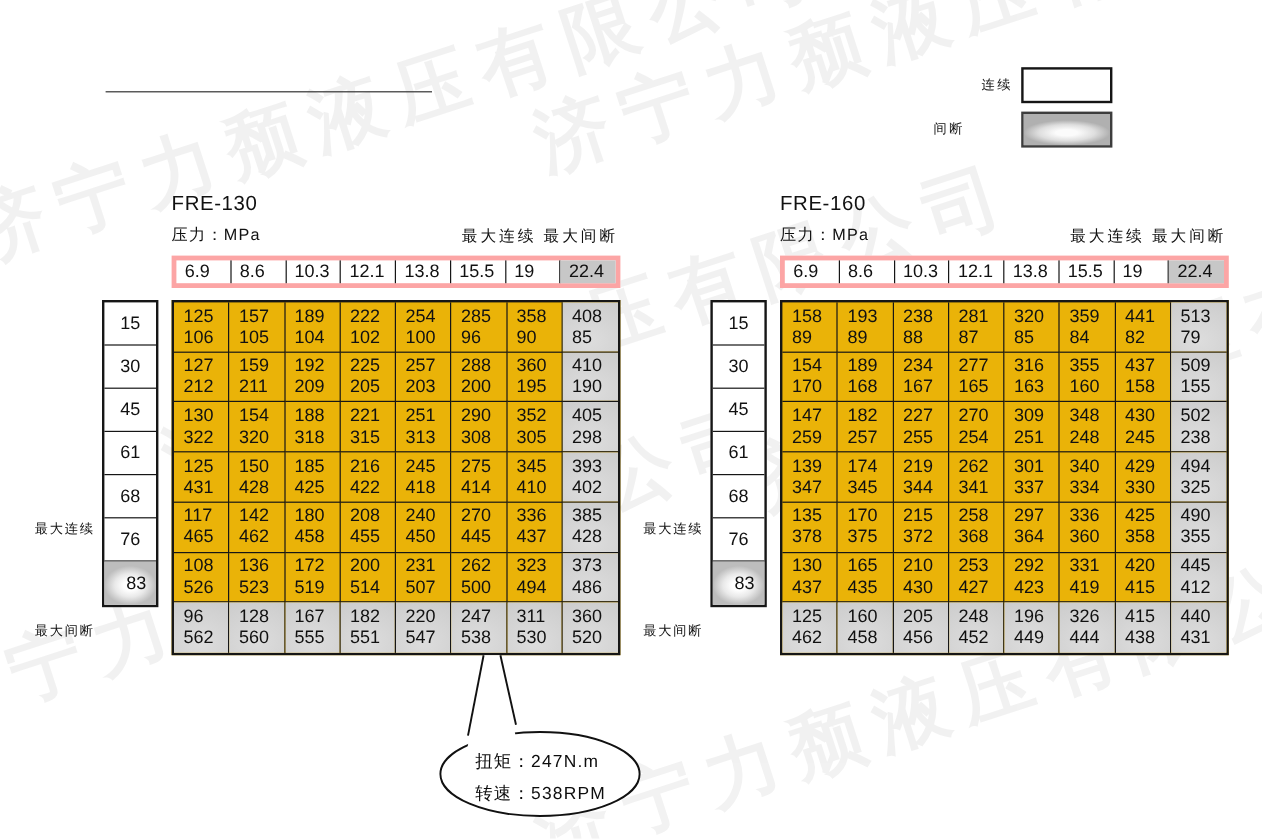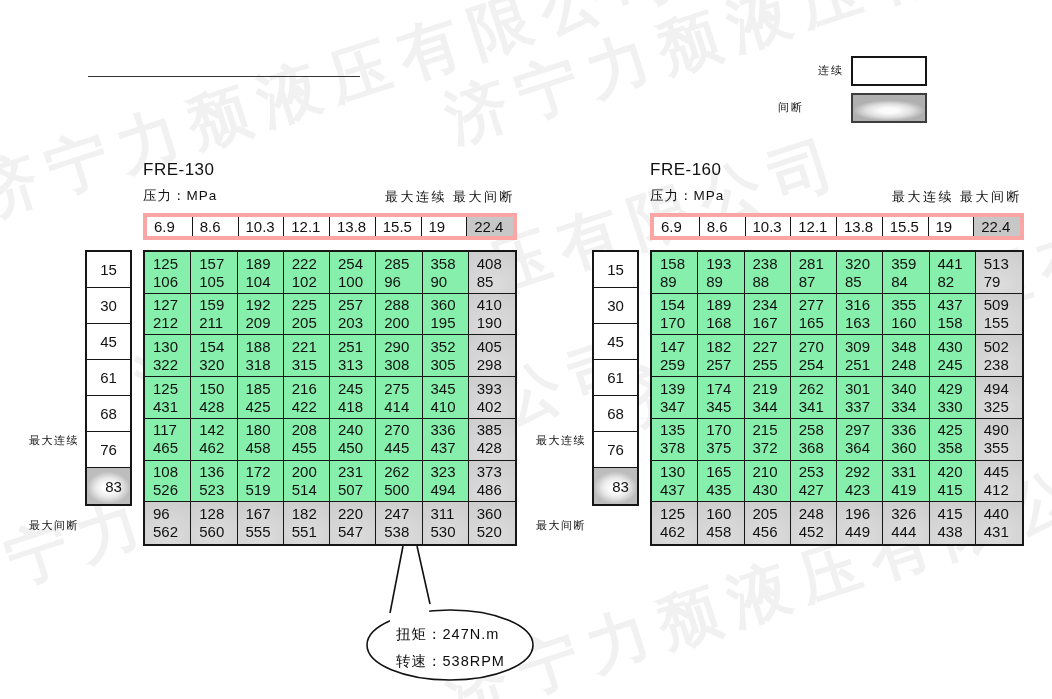--- a/index.html
+++ b/index.html
@@ -64,21 +64,21 @@
     border-bottom:1.4px solid #161616;
   }
   .rlabel:last-child{border-bottom:none;}
   .rlabel.grad{
     background:radial-gradient(closest-side at 50% 55%, #ffffff 25%, #e9e9e9 60%, #bdbdbd 100%);
     padding-left:10px;
   }
   .t-grid{
     position:absolute; left:58px; top:90px; width:374px; height:296px;
     display:grid; grid-template-columns:repeat(8,1fr); grid-template-rows:repeat(7,1fr);
-    border:2px solid #161616; box-sizing:border-box; background:#86efac;
+    border:2px solid #161616; box-sizing:border-box; background:#eab308;
   }
   .cell{
     padding:2.5px 0 0 8px; font-size:15px; line-height:18px;
     border-right:1.4px solid #161616; border-bottom:1.4px solid #161616;
     overflow:hidden;
   }
   .cell:nth-child(8n){border-right:none;}
   .cell:nth-last-child(-n+8){border-bottom:none;}
   .cell.gray{
     background:radial-gradient(140% 130% at 50% 78%, #dddddd 0%, #c5c5c5 100%);

